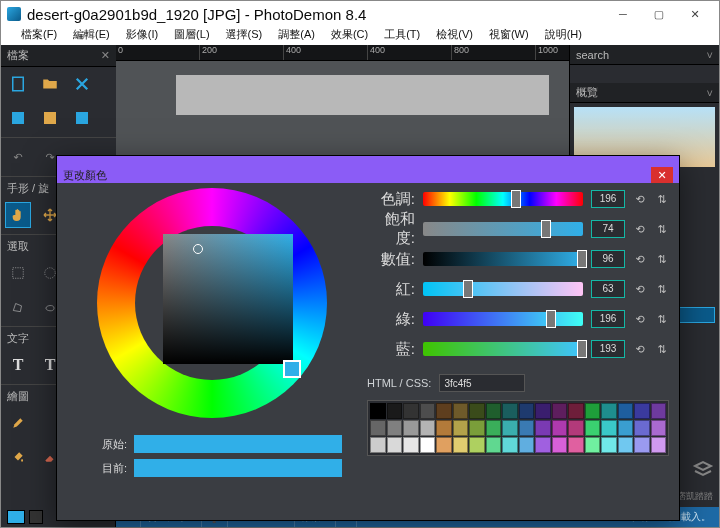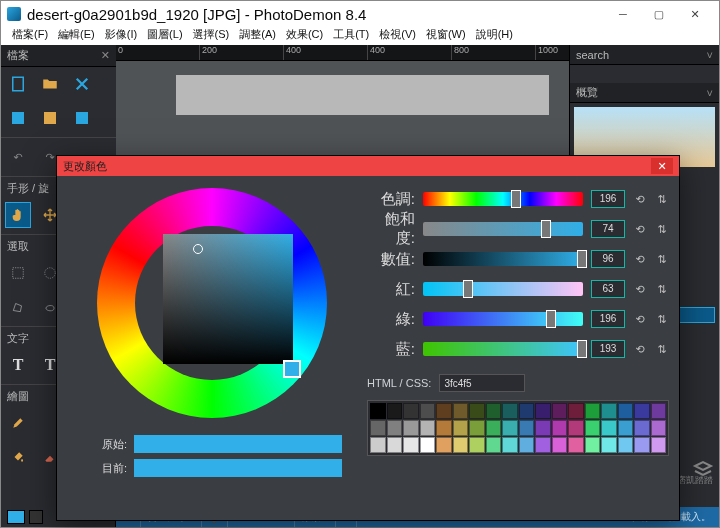--- a/index.html
+++ b/index.html
@@ -6,21 +6,21 @@
   body { background: #fff; width: 720px; height: 528px; overflow: hidden; position: relative; font-size: 11px; }
   
   
   .win { position:absolute; inset:0; border:1px solid #888; background:#fff; }
   .titlebar { height:26px; display:flex; align-items:center; padding:0 6px; color:#0a0a0a; }
   .titlebar .ticon { width:14px; height:14px; margin-right:6px; background:linear-gradient(135deg,#2aa6e0,#0a5a8a); border-radius:2px;}
   .titlebar .ttxt { flex:1; font-size:15px; color:#0a0a0a; }
   .winbtns { display:flex; gap:0; }
   .winbtn { width:36px; height:26px; display:flex; align-items:center; justify-content:center; color:#444;}
   
-  .menubar { height:18px; display:flex; gap:10px; padding:0 11px; color:#111; font-size:11px;}
+  .menubar { height:18px; display:flex; gap:16px; padding:0 20px; color:#111; font-size:11px;}
   .menubar span{white-space:nowrap;}
   
   .client { position:absolute; top:44px; left:0; right:0; bottom:0; background:#202225; }
   
   
   .ruler { position:absolute; top:0; left:115px; right:130px; height:16px; background:#141517; color:#aaa; font-size:9px; display:flex; overflow:hidden; border-bottom:1px solid #000;}
   .ruler .m{flex:0 0 84px;border-right:1px solid #444;padding-left:2px;}
   
   
   .lstrip { position:absolute; top:0; left:0; bottom:20px; width:115px; background:#2a2c31; display:flex; flex-direction:column;}
@@ -35,35 +35,35 @@
   
   
   .rpanel{position:absolute;top:0;right:0;bottom:20px;width:150px;background:#2a2c31;border-left:1px solid #000;}
   .rhead{height:20px;display:flex;align-items:center;padding:0 6px;color:#bbb;font-size:11px;background:#202225;border-bottom:1px solid #000;}
   .rhead .chev{margin-left:auto;color:#888;}
   .rthumb{margin:4px;height:60px;background:linear-gradient(#b7e1f7,#e7c896);}
   .rcolorwheel{margin:4px auto;width:60px;height:60px;border-radius:50%;background:conic-gradient(red,yellow,lime,cyan,blue,magenta,red);position:relative;}
   .rcolorwheel::after{content:"";position:absolute;inset:14px;border-radius:50%;background:#30afe8;}
   .rbottom{position:absolute;left:4px;right:4px;bottom:26px;display:flex;gap:10px;justify-content:flex-end;}
   .rsqr{width:24px;height:24px;}
-  .pklogo{position:absolute;right:6px;bottom:20px;color:#cfd3d6;display:flex;align-items:flex-end;gap:4px;margin-top:32px;}
+  .pklogo{position:absolute;right:6px;bottom:4px;color:#cfd3d6;display:flex;align-items:flex-end;gap:4px;margin-top:32px;}
   .pklogo b{background:#e03a52;color:#fff;padding:1px 4px;border-radius:2px;font-size:10px;}
   
   
   .canvas{position:absolute;top:16px;left:115px;right:150px;bottom:20px;background:#505356;}
   .canvas .img{position:absolute;left:60px;top:14px;right:20px;height:40px;background:#b8b8b8;}
   
   
   .status{position:absolute;left:0;right:0;bottom:0;height:20px;background:#1e6aa6;color:#cfe8f8;display:flex;align-items:center;font-size:10px;}
   .status .cell{padding:0 6px;border-right:1px solid rgba(255,255,255,.2);display:flex;align-items:center;height:100%;gap:4px;}
   .status .msg{margin-left:auto;padding:0 8px;}
   
   
   .dlg{position:absolute;left:55px;top:110px;width:624px;height:366px;background:#3a3d42;box-shadow:0 8px 30px rgba(0,0,0,.5);border:1px solid #000;}
-  .dlg .dtitle{height:20px;background:#ef4444;color:#222;display:flex;align-items:center;padding:0 6px;font-size:11px;}
+  .dlg .dtitle{height:27px;background:#8b5cf6;color:#222;display:flex;align-items:flex-end;padding:0 6px;font-size:11px;}
   .dlg .dtitle .x{margin-left:auto;width:22px;height:16px;background:#d9302e;color:#fff;display:flex;align-items:center;justify-content:center;font-size:11px;}
   .dbody{position:absolute;top:20px;left:0;right:0;bottom:0;color:#cfd3d6;}
   
   .colorwheel{position:absolute;left:40px;top:12px;width:230px;height:230px;border-radius:50%;background:conic-gradient(from -60deg,red,magenta,blue,cyan,lime,yellow,red);}
   .colorwheel .hole{position:absolute;inset:38px;border-radius:50%;background:#3a3d42;}
   .svbox{position:absolute;left:106px;top:58px;width:130px;height:130px;background:linear-gradient(to top,#000,transparent),linear-gradient(to right,#888,#30afe8);transform:rotate(0deg);}
   .svmark{position:absolute;left:136px;top:68px;width:10px;height:10px;border:1px solid #fff;border-radius:50%;}
   .ringmark{position:absolute;left:226px;top:184px;width:18px;height:18px;border:2px solid #fff;background:#30afe8;}
   
   .sliders{position:absolute;left:310px;top:8px;right:10px;}

